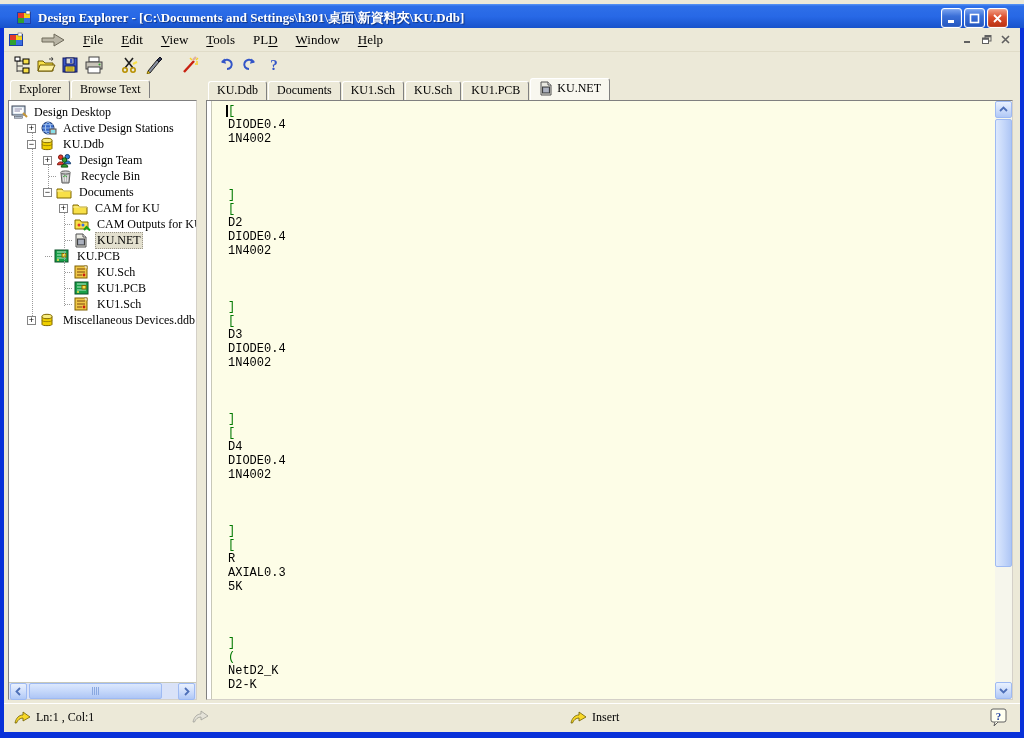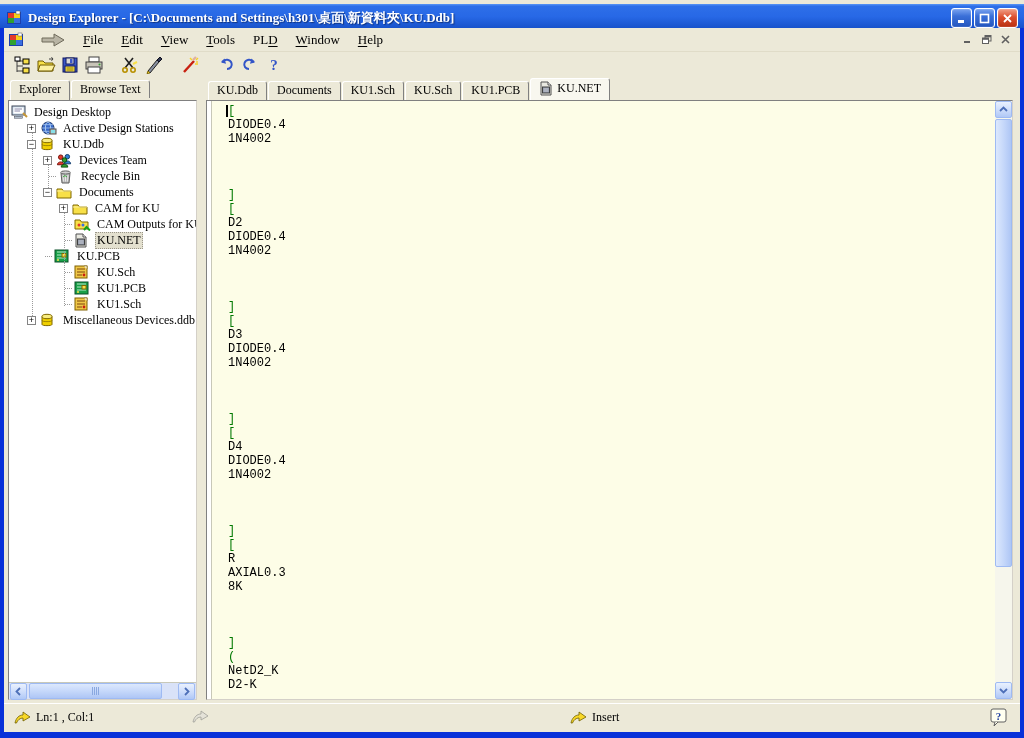--- a/index.html
+++ b/index.html
@@ -6,21 +6,21 @@
   html,body { background:#777; }
   #screen {
     position:relative; width:1024px; height:738px; overflow:hidden;
     background:#ECE9D8; font-family:"Liberation Serif", serif;
     -webkit-font-smoothing:none;
   }
   
   .titlebar {
     position:absolute; left:0; top:4px; width:1024px; height:28px;
     background:linear-gradient(180deg,#5A96F5 0%,#2E6FE8 8%,#2768E6 45%,#1650C8 90%,#0B3AA8 100%);
-    display:flex; align-items:center; padding:0 6px;
+    display:flex; align-items:center; padding:0 16px;
   }
   .titlebar .apptitle {
     color:#fff; font-weight:bold; font-size:13px; margin-left:6px;
     text-shadow:1px 1px 1px #10337F; white-space:nowrap; overflow:hidden; flex:1;
   }
   .tb-btns { display:flex; gap:2px; }
   .tb-btn {
     width:21px; height:20px; border-radius:3px; border:1px solid #fff;
     display:flex; align-items:center; justify-content:center;
     background:linear-gradient(180deg,#7BA4F0 0%,#3A6FD8 40%,#2456BE 100%);
@@ -388,21 +388,21 @@
           <span class="ticon">
             <svg width="18" height="15" viewBox="0 0 18 15">
               <circle cx="5" cy="4" r="2.4" fill="#E23A2A" stroke="#701008"></circle>
               <path d="M1.5 12 C1.5 8 8.5 8 8.5 12 Z" fill="#E23A2A" stroke="#701008"></path>
               <circle cx="12" cy="3.5" r="2.4" fill="#2F7FD0" stroke="#103868"></circle>
               <path d="M8.5 11 C8.5 7 15.5 7 15.5 11 Z" fill="#2F7FD0" stroke="#103868"></path>
               <circle cx="9" cy="7" r="2.4" fill="#2FA12F" stroke="#0A4A0A"></circle>
               <path d="M5.5 14.5 C5.5 10.5 12.5 10.5 12.5 14.5 Z" fill="#2FA12F" stroke="#0A4A0A"></path>
             </svg>
           </span>
-          <span class="tlabel">Devices Team</span>
+          <span class="tlabel">Design Team</span>
         </div>
         <div class="trow" style="padding-left: 40px;">
           <span class="tstub"></span>
           <span class="ticon">
             <svg width="15" height="15" viewBox="0 0 15 15">
               <path d="M3 4 L12 4 L11 14 L4 14 Z" fill="#B8B8B8" stroke="#606060"></path>
               <path d="M5 5.5 L5.5 12.5 M7.5 5.5 L7.5 12.5 M10 5.5 L9.5 12.5" stroke="#E8E8E8"></path>
               <ellipse cx="7.5" cy="3.5" rx="4.8" ry="1.6" fill="#D0D0D0" stroke="#606060"></ellipse>
               <path d="M5 8 L7 6.5 L9 8" stroke="#2FA12F" fill="none" stroke-width="0.9"></path>
             </svg>
@@ -566,21 +566,21 @@
         <div class="eline">D4</div>
         <div class="eline">DIODE0.4</div>
         <div class="eline">1N4002</div>
         <div class="eline">&nbsp;</div>
         <div class="eline">&nbsp;</div>
         <div class="eline">&nbsp;</div>
         <div class="eline grn">]</div>
         <div class="eline grn">[</div>
         <div class="eline">R</div>
         <div class="eline">AXIAL0.3</div>
-        <div class="eline">8K</div>
+        <div class="eline">5K</div>
         <div class="eline">&nbsp;</div>
         <div class="eline">&nbsp;</div>
         <div class="eline">&nbsp;</div>
         <div class="eline grn">]</div>
         <div class="eline grn">(</div>
         <div class="eline">NetD2_K</div>
         <div class="eline">D2-K</div>
       </div>
     <div class="caret"></div>
     <div class="vscroll">

